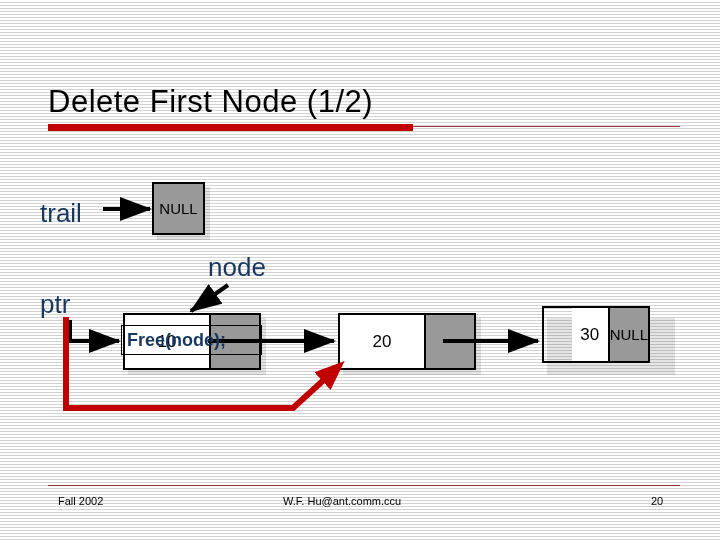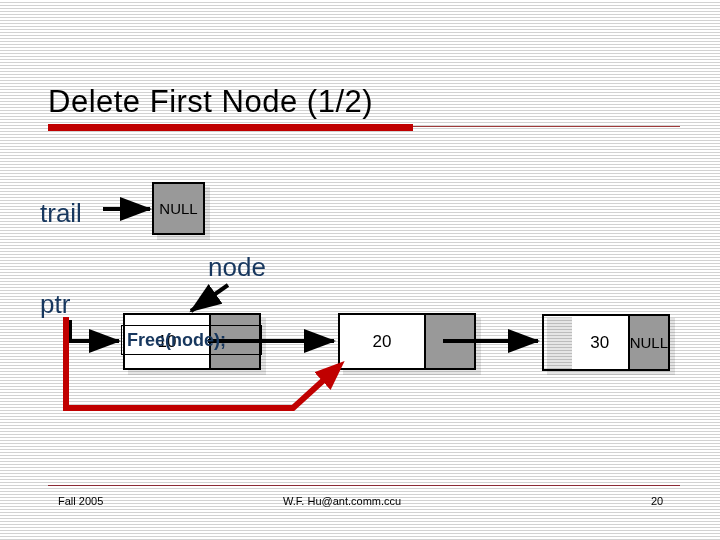--- a/index.html
+++ b/index.html
@@ -183,21 +183,21 @@
   <div id="free-call-box"></div>
   <div id="free-call">Free(node);</div>
 
   <div class="boxshadow" style="left:343px; top:318px; width:138px; height:57px;"></div>
   <div class="node" style="left:338px; top:313px; width:138px;">
     <div class="cell data" style="width:84px;">20</div>
     <div class="cell ptr sep" style="width:50px;"></div>
   </div>
 
   <div class="boxshadow" style="left:547px; top:318px; width:128px; height:57px;"></div>
-  <div class="node" style="left:542px; top:314px; width:128px;padding-left:28px;">
+  <div class="node" style="left:542px; top:306px; width:108px;padding-left:28px;">
     <div class="cell data" style="width:79px;">30</div>
     <div class="cell ptr sep" style="width:45px; font-size:15px;">NULL</div>
   </div>
 
   <svg id="wires" viewBox="0 0 720 540">
     <defs>
       <marker id="arrowBlack" markerWidth="9" markerHeight="9" refX="7.5" refY="3" orient="auto" markerUnits="strokeWidth">
         <path d="M0,0 L8,3 L0,6 z" fill="#000000"></path>
       </marker>
       <marker id="arrowRed" markerWidth="5" markerHeight="5" refX="3.5" refY="2" orient="auto" markerUnits="strokeWidth">
@@ -212,17 +212,17 @@
     <path d="M70,320 L70,341 L119,341" stroke="#000000" stroke-width="4" fill="none" marker-end="url(#arrowBlack)"></path>
 
     <line x1="208" y1="341" x2="334" y2="341" stroke="#000000" stroke-width="4" marker-end="url(#arrowBlack)"></line>
 
     <line x1="443" y1="341" x2="538" y2="341" stroke="#000000" stroke-width="4" marker-end="url(#arrowBlack)"></line>
 
     <path d="M66,317 L66,408 L293,408 L338,367" stroke="#c00000" stroke-width="6" fill="none" stroke-linejoin="miter" marker-end="url(#arrowRed)"></path>
   </svg>
 
   <div id="footer-rule"></div>
-  <div class="footer-text" id="footer-left">Fall 2005</div>
+  <div class="footer-text" id="footer-left">Fall 2002</div>
   <div class="footer-text" id="footer-center">W.F. Hu@ant.comm.ccu</div>
   <div class="footer-text" id="footer-right">20</div>
 
 </div>
 
 </body></html>

